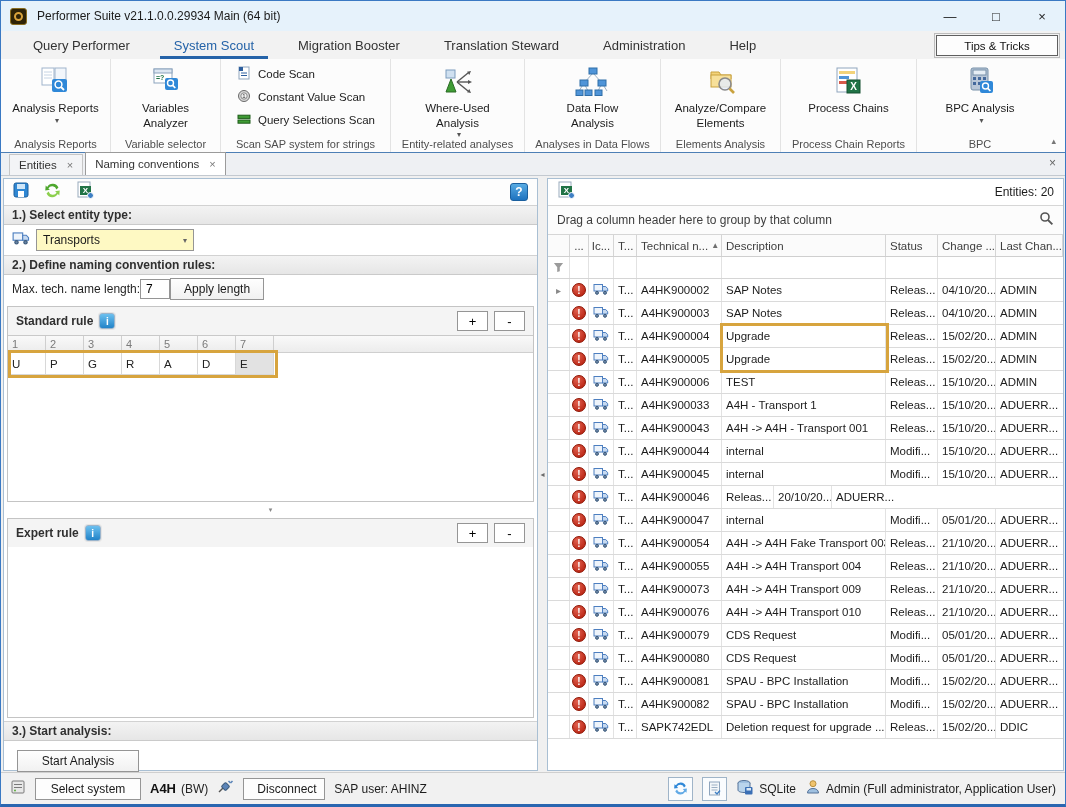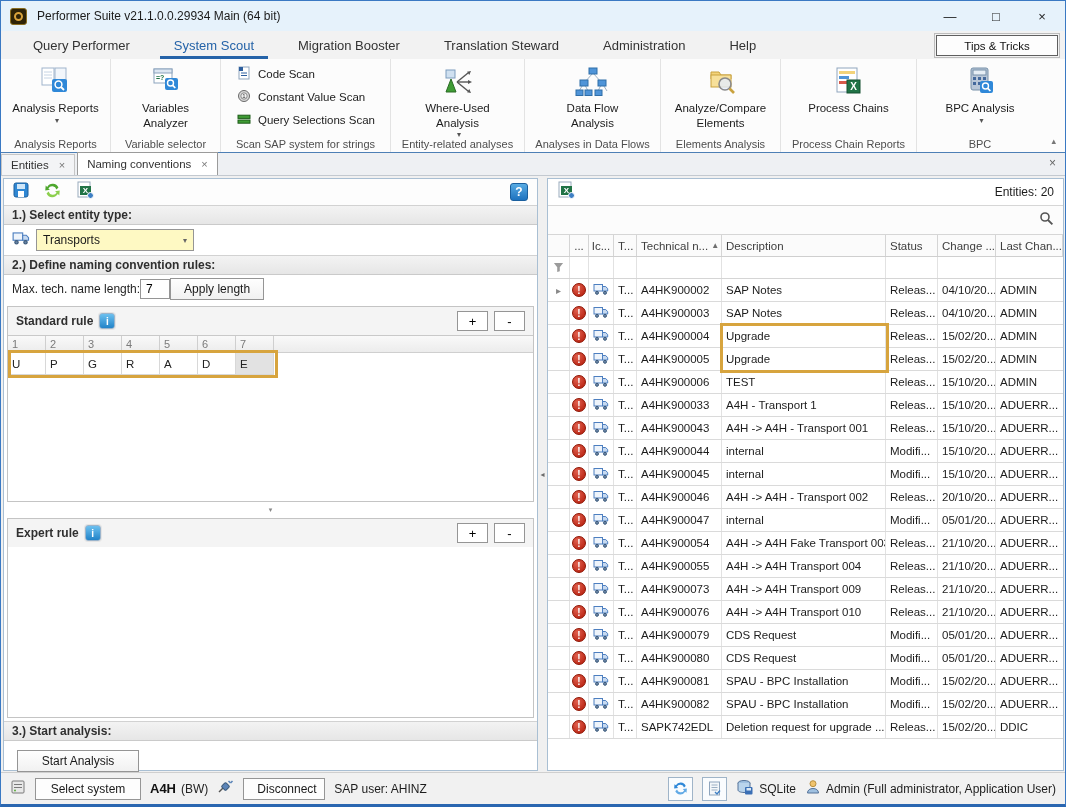--- a/index.html
+++ b/index.html
@@ -32,21 +32,21 @@
   .rg-caption { position:absolute; bottom:2px; width:100%; text-align:center; font-size:11px; color:#4e4e4e; white-space:nowrap; }
   .rb-big { margin-top:7px; display:flex; flex-direction:column; align-items:center; text-align:center;
             font-size:11.5px; color:#1c1c1c; line-height:1.25; cursor:default; }
   .rb-big .lbl { max-width:92px; }
   .chev { font-size:8px; color:#555; margin-left:3px; }
   .scan-items { margin-top:7px; display:flex; flex-direction:column; gap:7px; align-items:flex-start; width:100%; padding-left:16px; }
   .scan-item { display:flex; align-items:center; gap:7px; font-size:11.5px; color:#1c1c1c; cursor:default; }
   .ribbon-collapse { position:absolute; right:9px; bottom:6px; font-size:9px; color:#777; cursor:default; }
 
   
-  .tabstrip { position:relative; height:23px; background:#eef0f3; display:flex; align-items:flex-end; padding-left:0;
+  .tabstrip { position:relative; height:23px; background:#eef0f3; display:flex; align-items:flex-end; padding-left:8px;
               border-bottom:1px solid #c3c9d0; }
   .dtab { height:21px; display:flex; align-items:center; gap:10px; padding:0 9px; font-size:11.5px; color:#333;
           background:#f3f4f6; border:1px solid #c6c6c6; border-bottom:none; margin-right:2px; cursor:default; }
   .dtab.active { background:#ffffff; border-color:#9b9b9b; height:23px; }
   .tclose { font-size:11px; color:#777; }
   .strip-close { position:absolute; right:9px; top:3px; font-size:12px; color:#666; }
 
   
   .left-panel { position:absolute; left:2px; top:177px; width:535px; height:593px; background:#fff;
                 border:1px solid #a9bfd3; }
@@ -474,20 +474,21 @@
             <rect x="2" y="1" width="12" height="15" fill="#fff" stroke="#9aabbd"></rect>
             <rect x="4" y="5" width="11" height="9" fill="#217346"></rect>
             <text x="9.5" y="12.3" font-size="8" font-weight="bold" text-anchor="middle" fill="#fff">X</text>
             <circle cx="14.5" cy="14.5" r="3" fill="#3f7fc4" stroke="#fff"></circle>
           </svg>
       </span>
       <span class="entities-count">Entities: 20</span>
     </div>
 
     <div class="groupby">
+      <span>Drag a column header here to group by that column</span>
       <span class="mag">
         <svg width="15" height="15" viewBox="0 0 15 15">
             <circle cx="6" cy="6" r="4" fill="none" stroke="#555" stroke-width="1.6"></circle>
             <line x1="9" y1="9" x2="13.4" y2="13.4" stroke="#555" stroke-width="1.8"></line>
           </svg>
       </span>
     </div>
 
     <div class="grid-header">
       <div class="gc c0"></div>
@@ -711,21 +712,20 @@
           <div class="gc c2">
             <span><svg width="16" height="12" viewBox="0 0 16 12">
                 <rect x="1" y="1.5" width="8.5" height="6.5" fill="#eef4fb" stroke="#4d7fc0"></rect>
                 <path d="M9.5 3.5h3.2l2 2.2v2.3H9.5z" fill="#c6d9f0" stroke="#4d7fc0"></path>
                 <circle cx="4" cy="9.8" r="1.5" fill="#6b86a8" stroke="#3c5a7a"></circle>
                 <circle cx="12" cy="9.8" r="1.5" fill="#6b86a8" stroke="#3c5a7a"></circle>
               </svg></span>
           </div>
           <div class="gc c3">T...</div>
           <div class="gc c4">A4HK900046</div>
-          <div class="gc c5">A4H -&gt; A4H - Transport 002</div>
           <div class="gc c6">Releas...</div>
           <div class="gc c7">20/10/20...</div>
           <div class="gc c8">ADUERR...</div>
         </div>
         <div class="grid-row">
           <div class="gc c0"></div>
           <div class="gc c1">
             <span class="warn-icon"></span>
           </div>
           <div class="gc c2">

